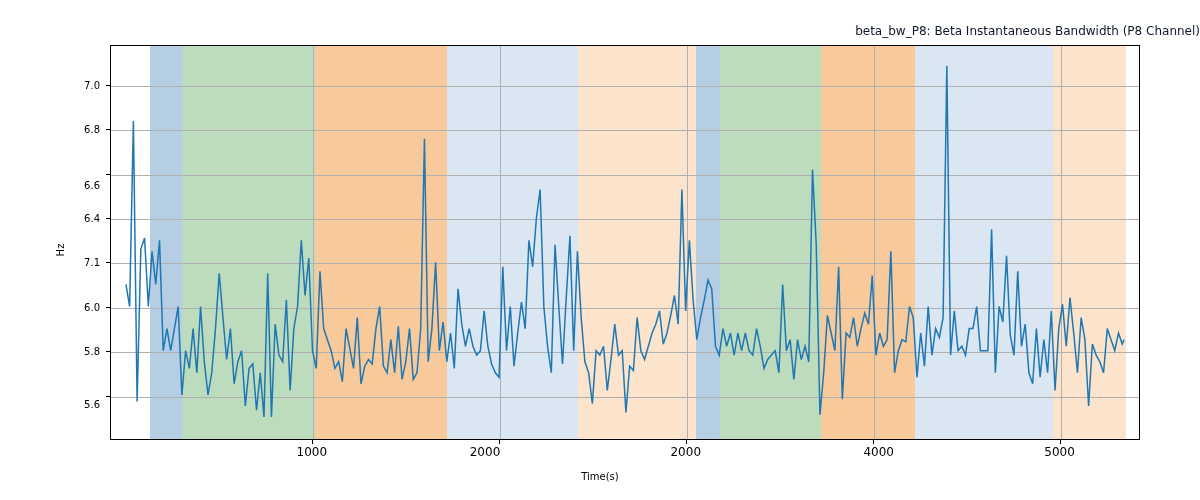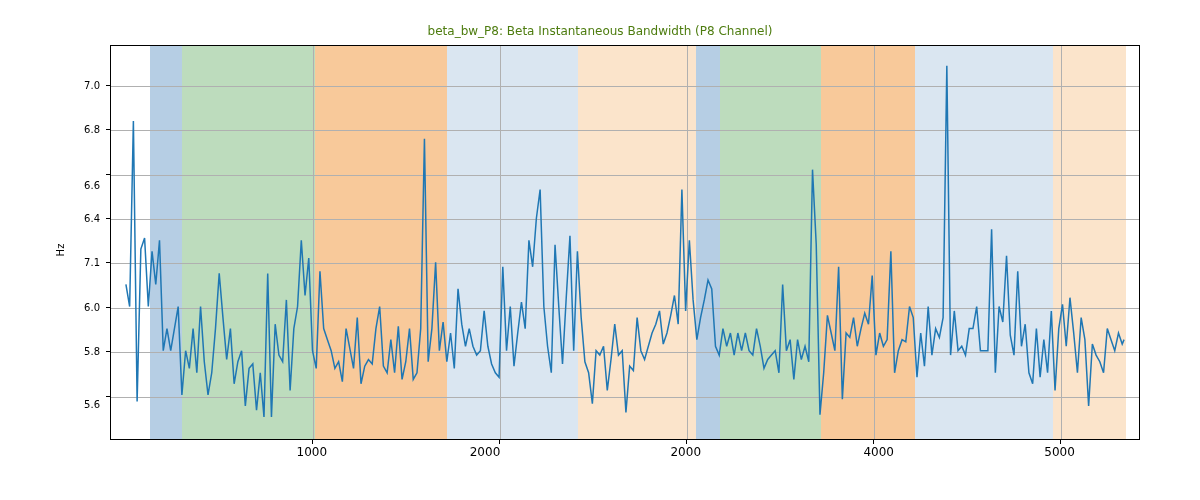--- a/index.html
+++ b/index.html
@@ -15,23 +15,23 @@
   .figure {
     position: relative;
     width: 1200px;
     height: 500px;
   }
   .title {
     position: absolute;
     top: 24px;
     left: 0;
     width: 1200px;
-    text-align: center;
+    text-align: right;
     font-size: 12px;
-    color: #4d7c0f;
+    color: #0f172a;
   }
   .ylabel {
     position: absolute;
     left: 60px;
     top: 250px;
     transform: translate(-50%, -50%) rotate(-90deg);
     font-size: 10px;
   }
   .xlabel {
     position: absolute;
@@ -110,20 +110,21 @@
     stroke-width: 1.5;
     stroke-linejoin: miter;
   }
 </style>
 </head>
 <body>
 
 <div class="figure">
   <div class="title">beta_bw_P8: Beta Instantaneous Bandwidth (P8 Channel)</div>
   <div class="ylabel">Hz</div>
+  <div class="xlabel">Time(s)</div>
 
   <div class="axes">
     <div class="plot-area">
       <div id="bands">
           <div class="band" style="left: 39.2559px; width: 31.7786px; background: rgb(182, 206, 228);"></div>
           <div class="band" style="left: 71.0345px; width: 132.722px; background: rgb(189, 220, 189);"></div>
           <div class="band" style="left: 203.757px; width: 132.722px; background: rgb(248, 201, 154);"></div>
           <div class="band" style="left: 336.479px; width: 130.853px; background: rgb(218, 230, 241);"></div>
           <div class="band" style="left: 467.332px; width: 117.768px; background: rgb(251, 228, 203);"></div>
           <div class="band" style="left: 585.1px; width: 24.3013px; background: rgb(182, 206, 228);"></div>

